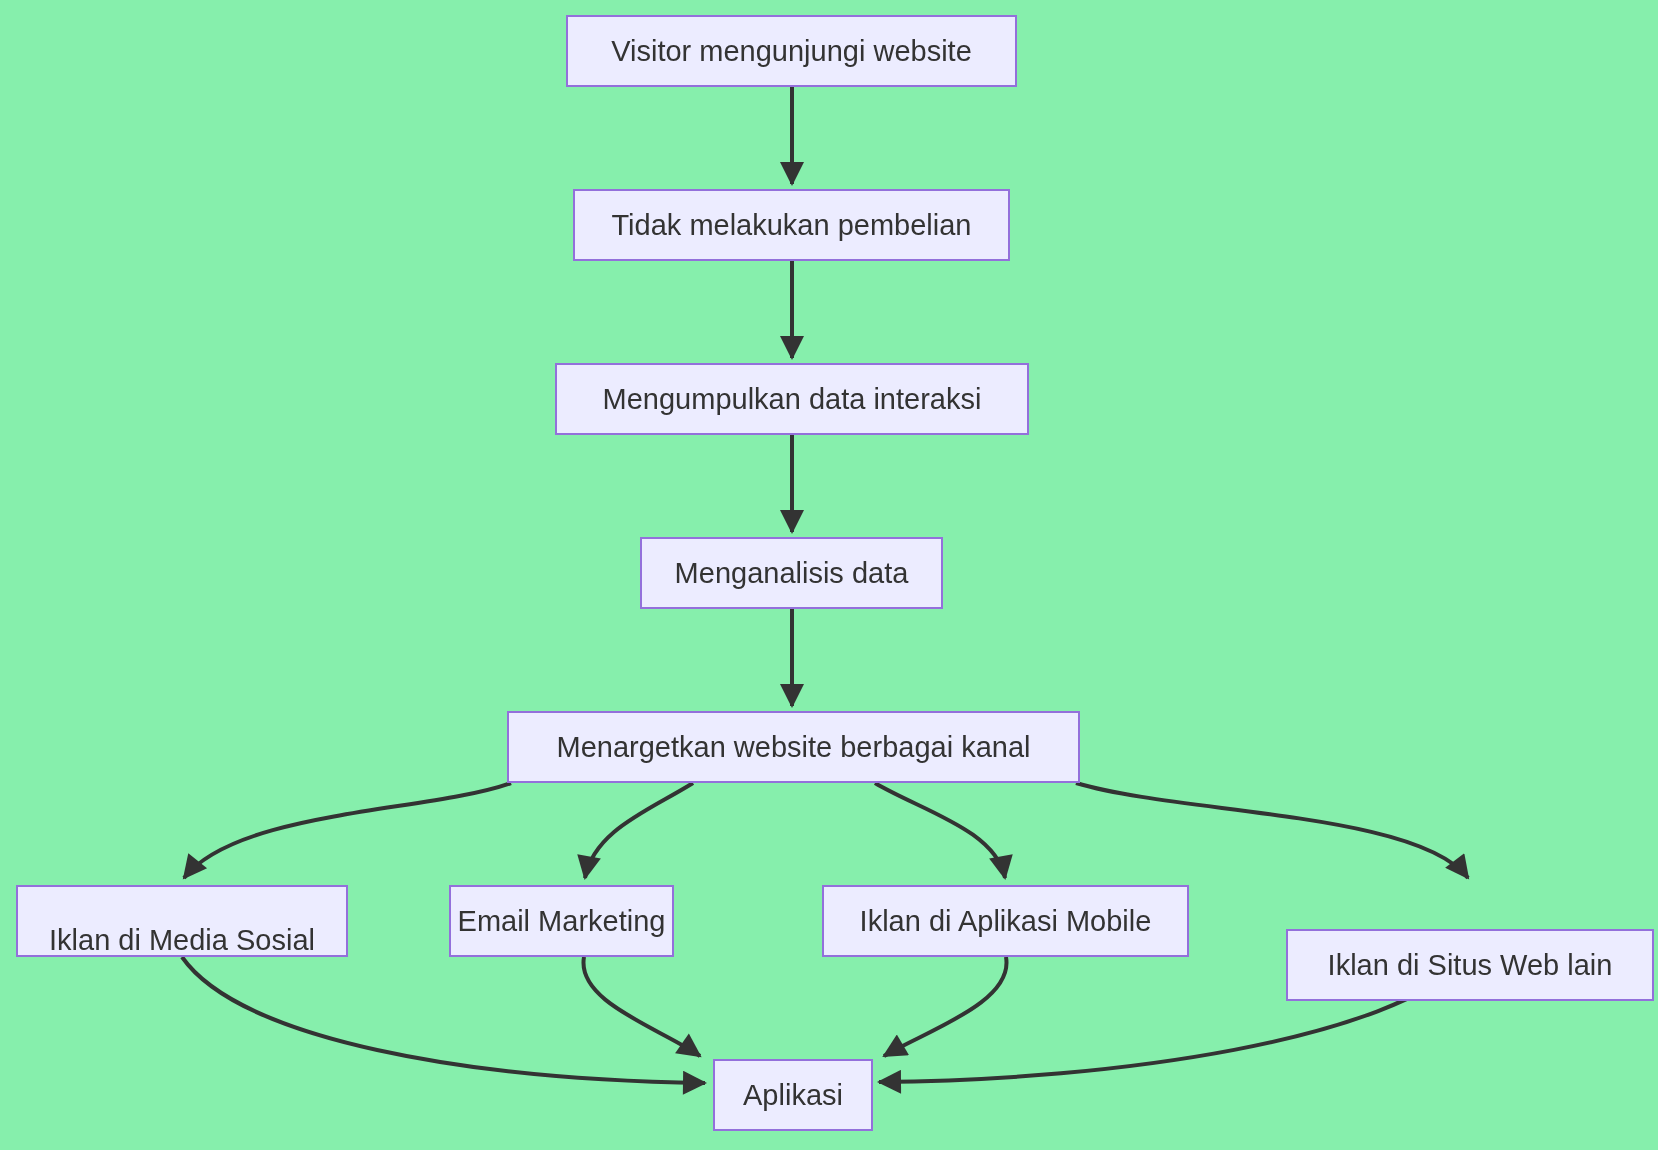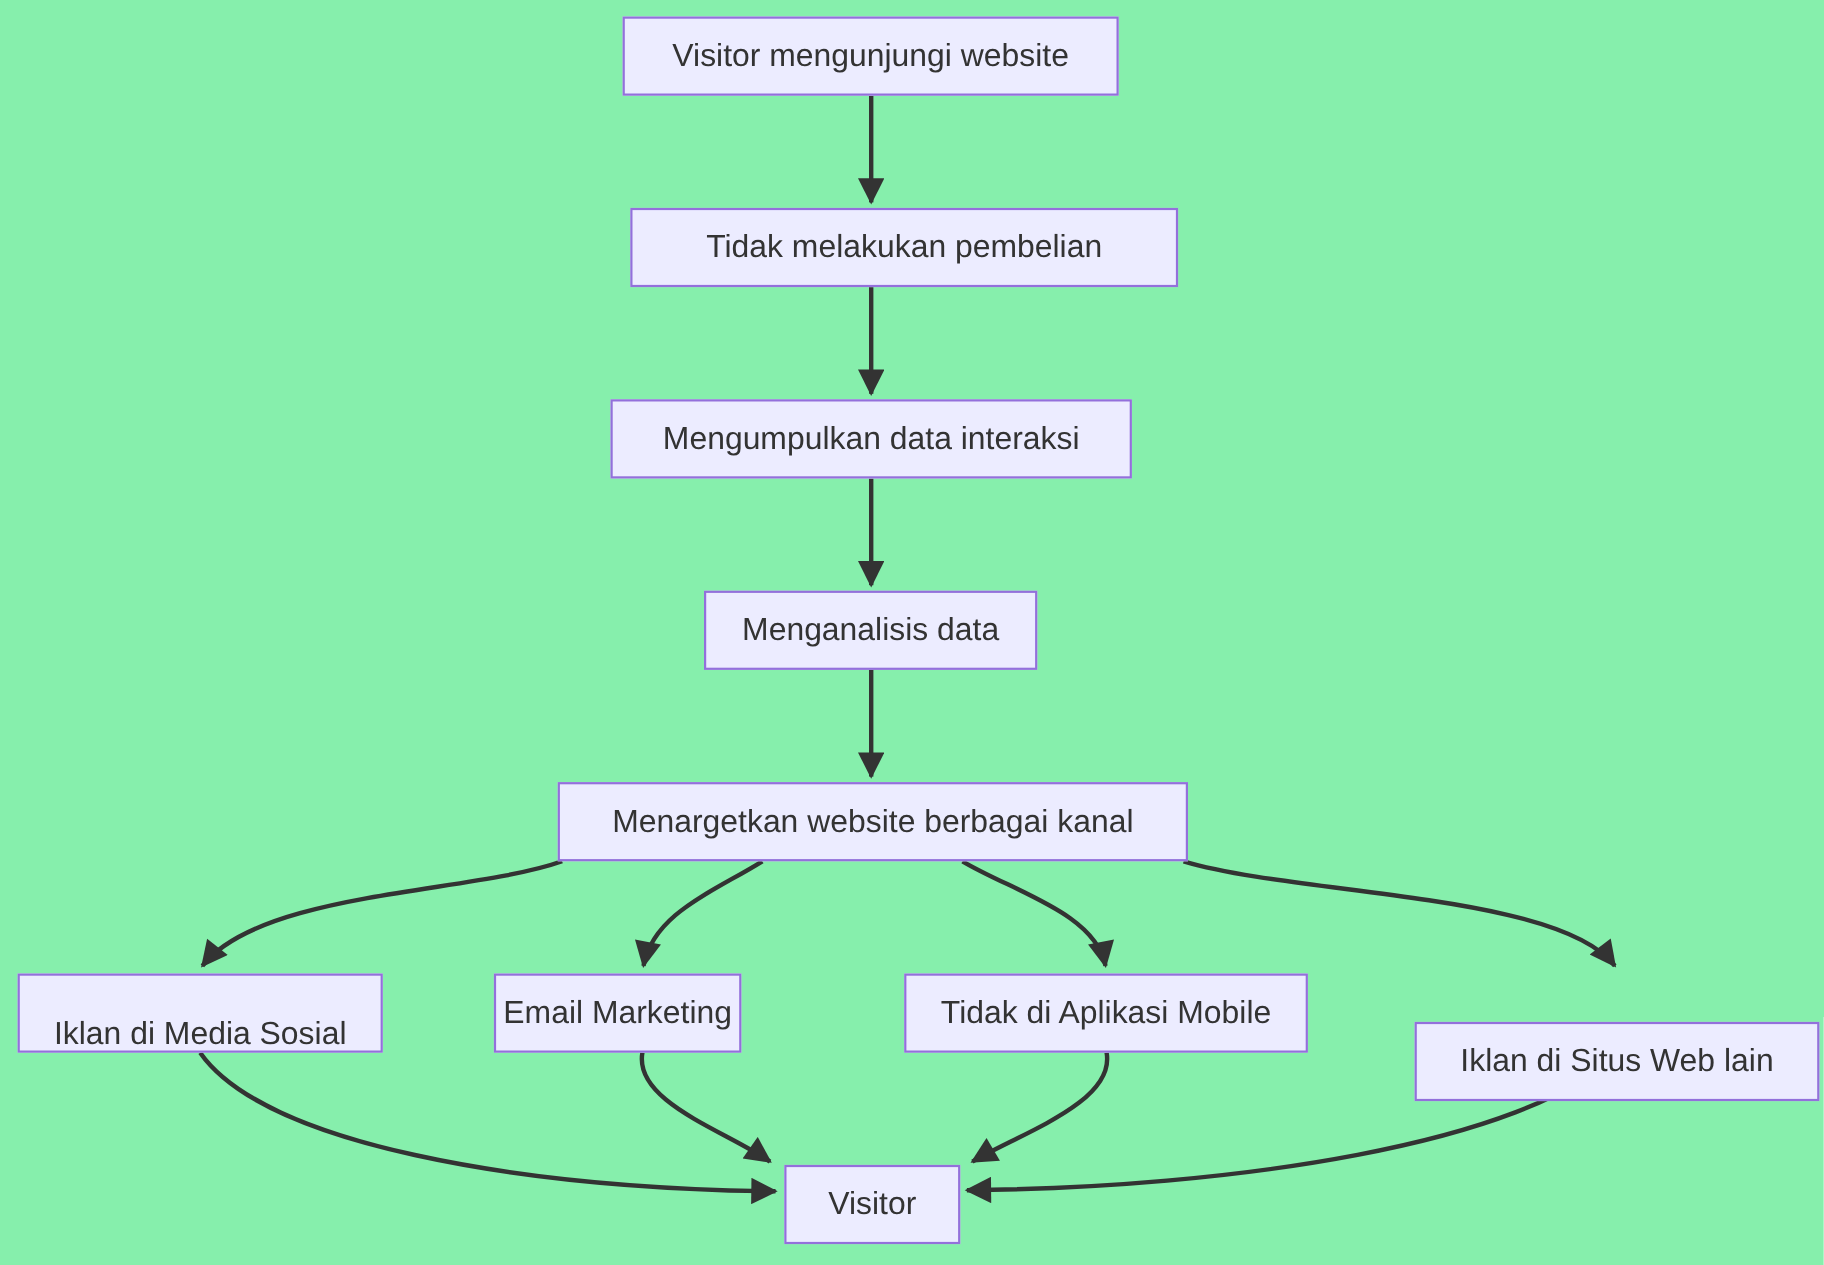--- a/index.html
+++ b/index.html
@@ -37,21 +37,21 @@
     font-size: 29px;
     display: flex;
     align-items: center;
     justify-content: center;
     text-align: center;
     white-space: nowrap;
     line-height: 1;
   }
   
   .n-visitor      { left: 566px;  top: 15px;   width: 451px; height: 72px; }
-  .n-tidak        { left: 573px;  top: 189px;  width: 498px; height: 72px; }
+  .n-tidak        { left: 573px;  top: 189px;  width: 437px; height: 72px; }
   .n-mengumpulkan { left: 555px;  top: 363px;  width: 474px; height: 72px; }
   .n-menganalisis { left: 640px;  top: 537px;  width: 303px; height: 72px; }
   .n-menargetkan  { left: 507px;  top: 711px;  width: 573px; height: 72px; }
   .n-media-sosial { left: 16px;   top: 885px;  width: 332px; height: 72px; align-items: flex-end; }
   .n-email        { left: 449px;  top: 885px;  width: 225px; height: 72px; }
   .n-mobile       { left: 822px;  top: 885px;  width: 367px; height: 72px; }
   .n-situs-web    { left: 1286px; top: 885px;  width: 368px; height: 72px; margin-top: 44px; }
   .n-konversi     { left: 713px;  top: 1059px; width: 160px; height: 72px; }
 </style>
 </head>
@@ -97,22 +97,22 @@
   <div class="node n-menargetkan">
     <span>Menargetkan website berbagai kanal</span>
   </div>
   <div class="node n-media-sosial">
     <span>Iklan di Media Sosial</span>
   </div>
   <div class="node n-email">
     <span>Email Marketing</span>
   </div>
   <div class="node n-mobile">
-    <span>Tidak di Aplikasi Mobile</span>
+    <span>Iklan di Aplikasi Mobile</span>
   </div>
   <div class="node n-situs-web">
     <span>Iklan di Situs Web lain</span>
   </div>
   <div class="node n-konversi">
-    <span>Visitor</span>
+    <span>Aplikasi</span>
   </div>
 
 </div>
 
 </body></html>

